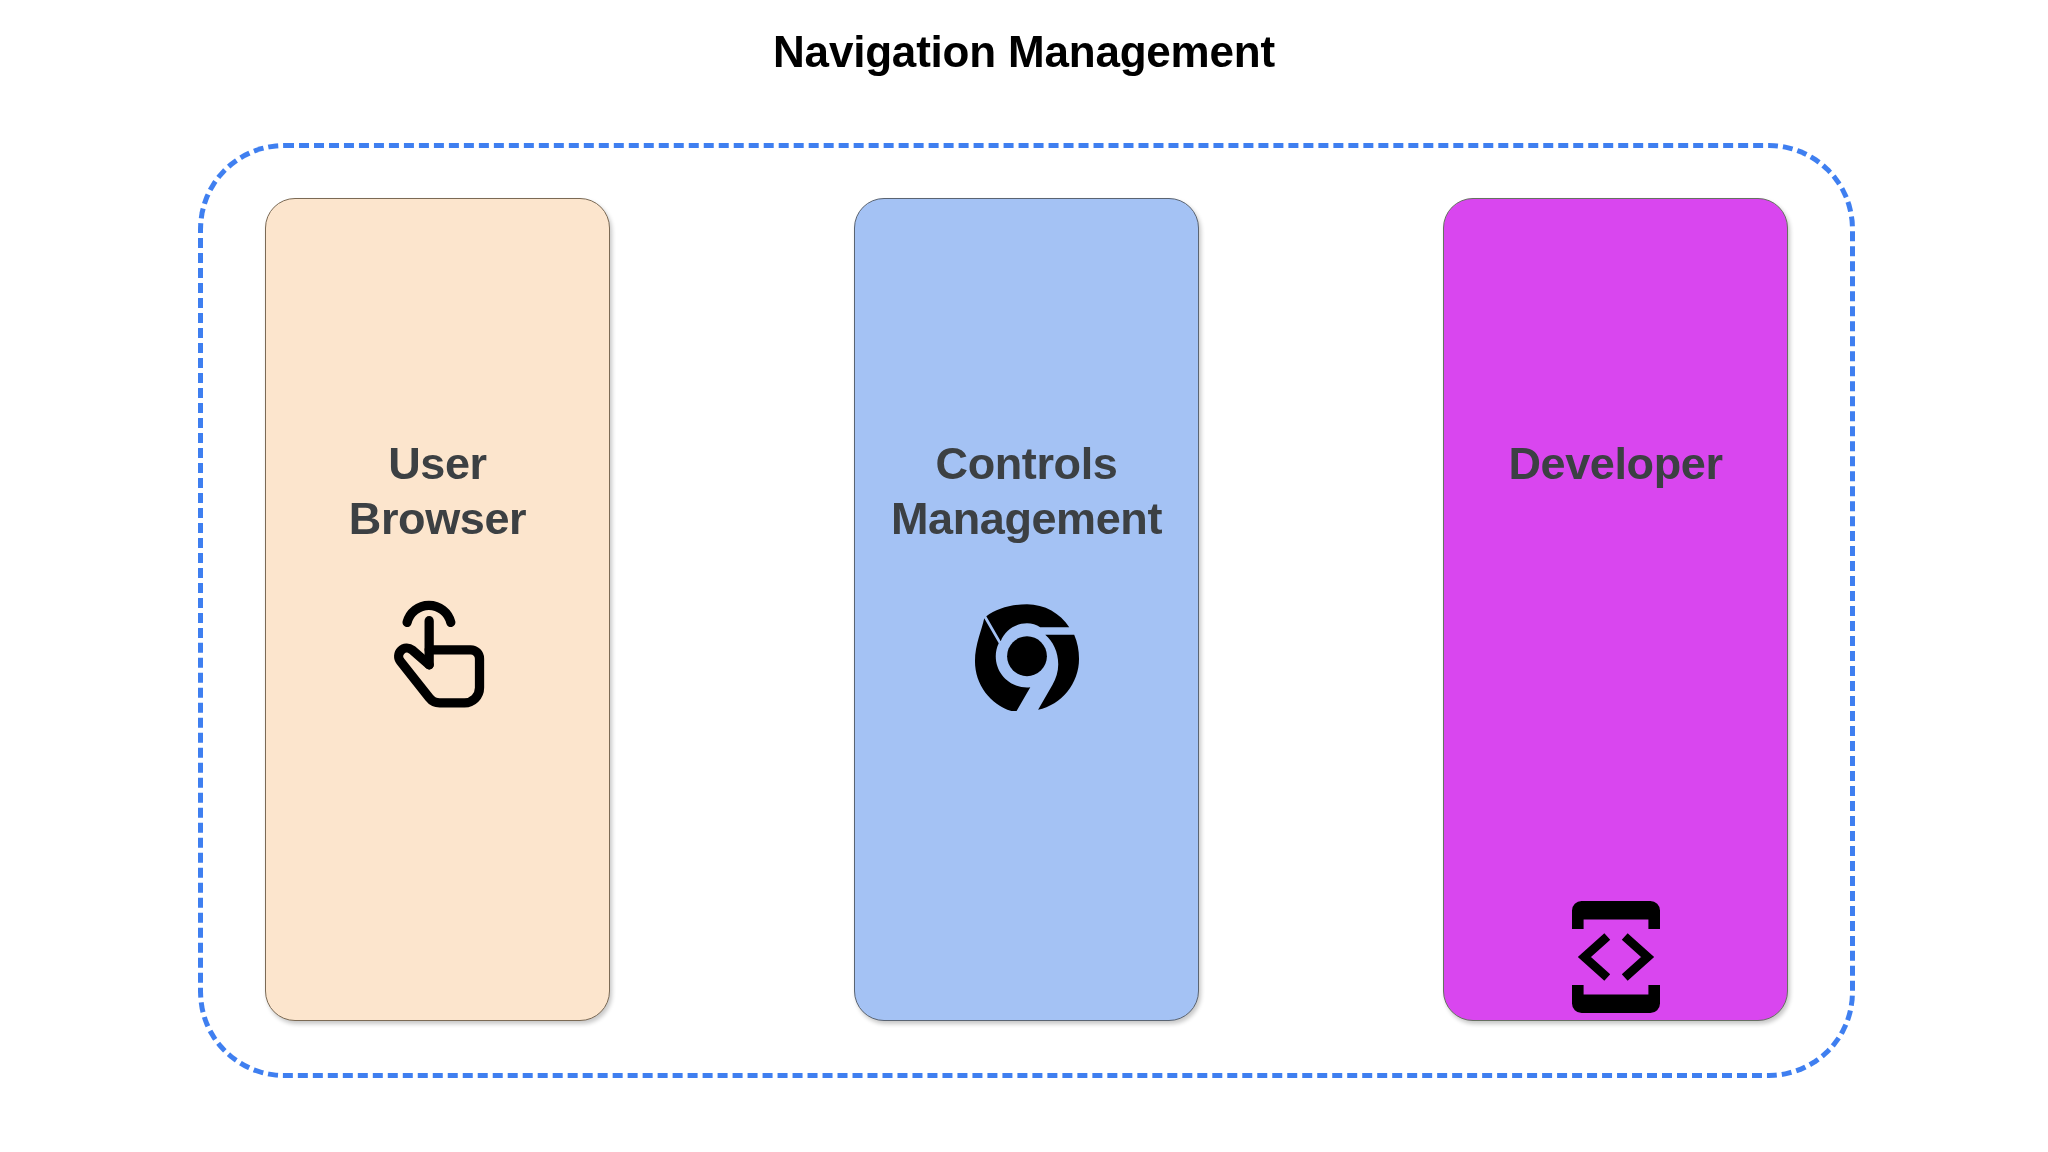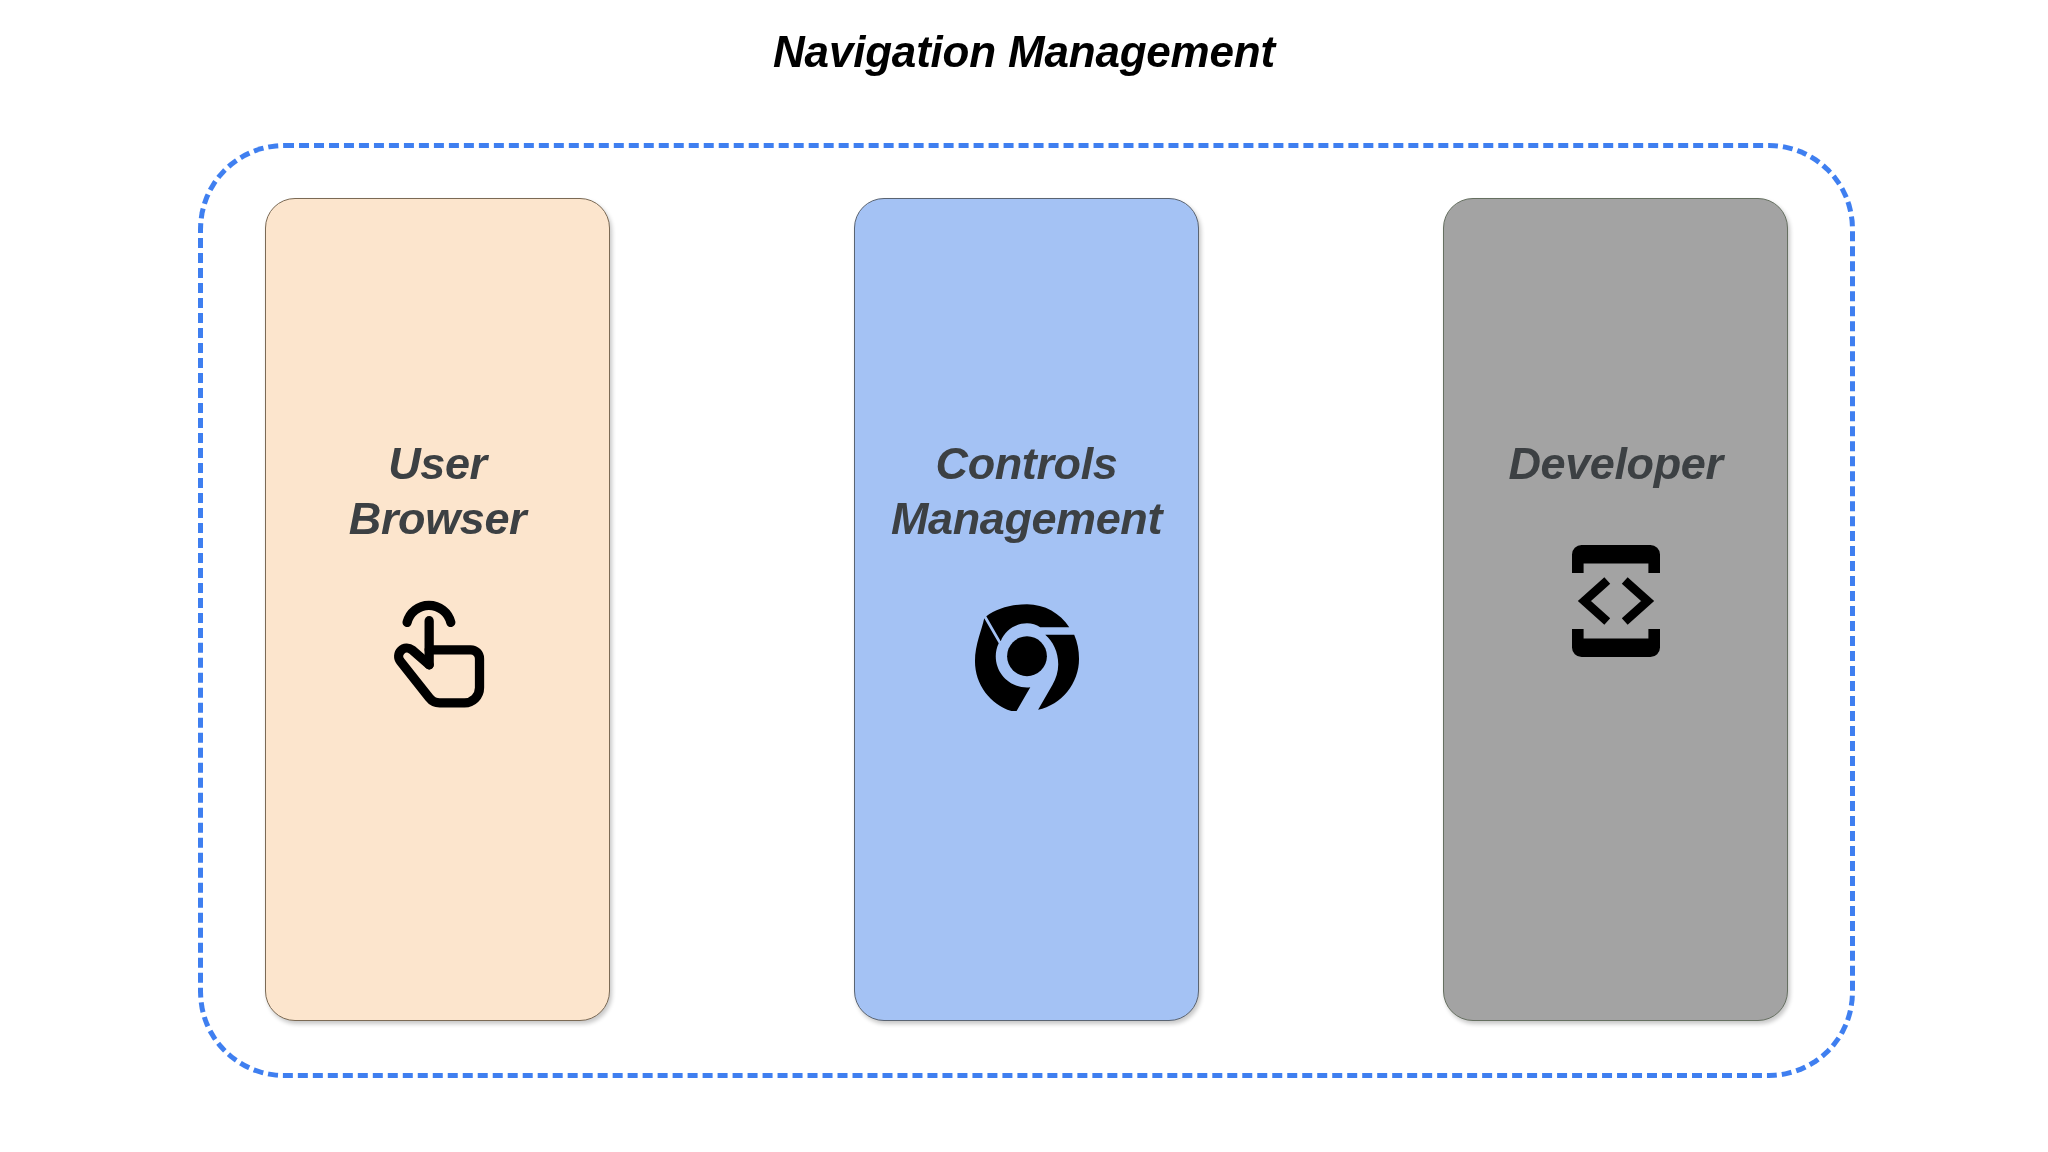--- a/index.html
+++ b/index.html
@@ -14,21 +14,20 @@
     overflow: hidden;
     font-family: "Liberation Sans", sans-serif;
     -webkit-font-smoothing: antialiased;
   }
 
   .canvas {
     position: relative;
     width: 2048px;
     height: 867px;
     background: #ffffff;
-    font-style: italic;
   }
 
   
   .page-title {
     position: absolute;
     top: 26px;
     left: 0;
     width: 2048px;
     text-align: center;
     font-size: 44px;
@@ -75,21 +74,21 @@
     box-sizing: border-box;
     box-shadow: 2px 3px 4px rgba(0,0,0,0.22);
     display: flex;
     flex-direction: column;
     align-items: center;
     overflow: hidden;
   }
 
   .card-peach  { background: #fce5cd; border-color: #7b6a55; }
   .card-blue   { background: #a4c2f4; border-color: #5a6472; }
-  .card-green  { background: #a3a3a3; border-color: #667061; }
+  .card-green  { background: #d946ef; border-color: #667061; justify-content: space-between; }
 
   .card-label {
     margin-top: 238px;
     width: 100%;
     text-align: center;
     font-size: 45px;
     font-weight: 700;
     line-height: 1.22;
     color: #3c4043;
     letter-spacing: -0.4px;

